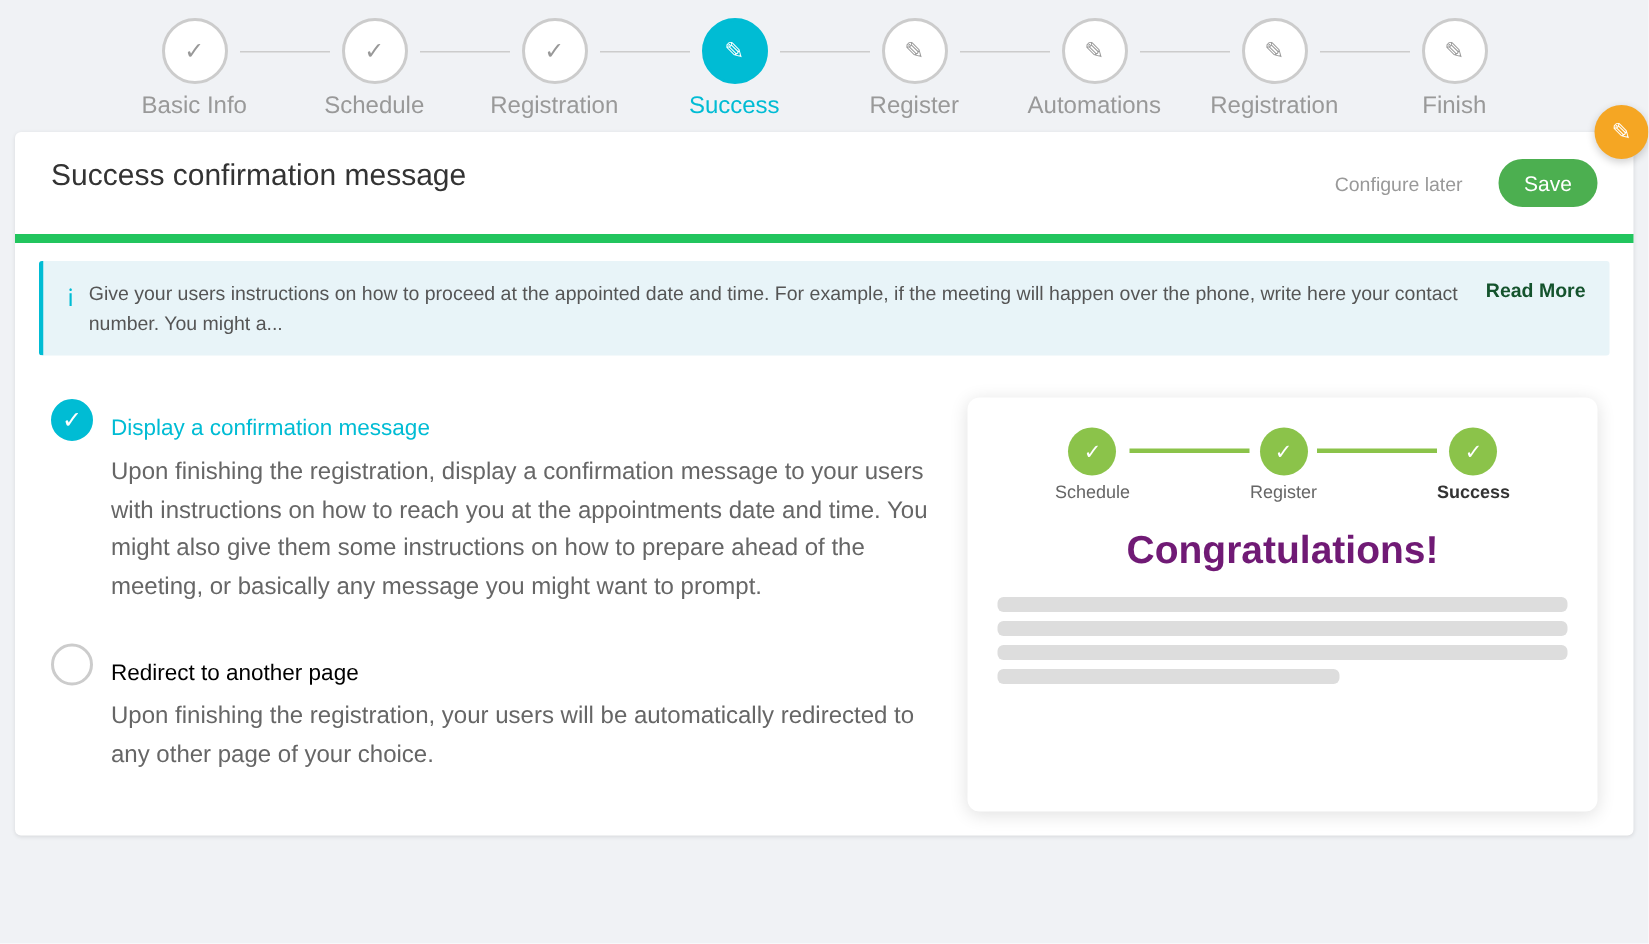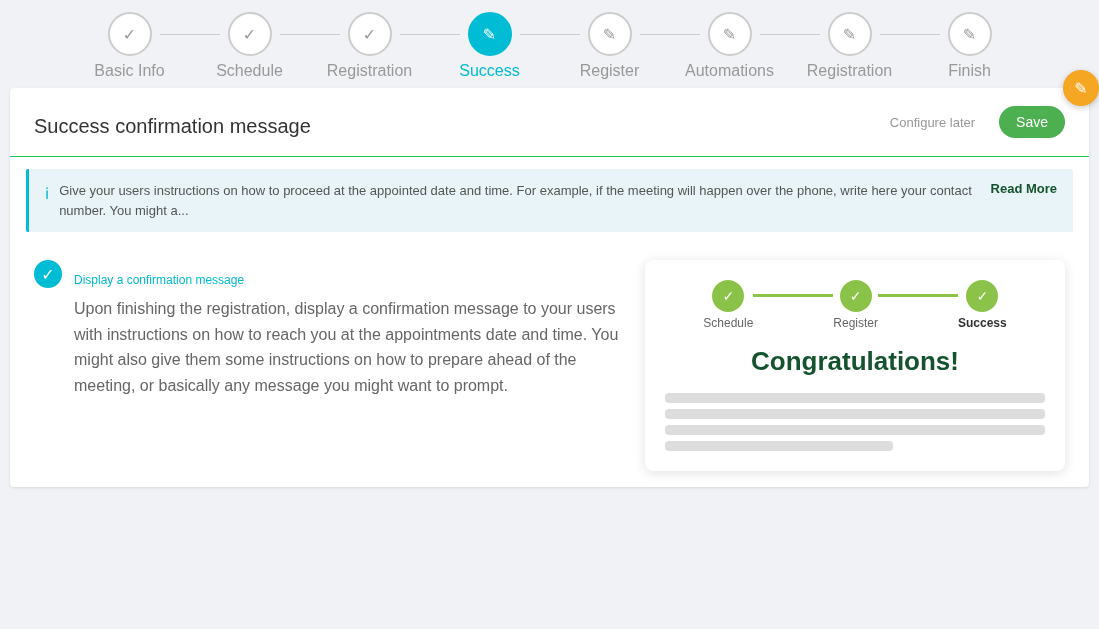--- a/index.html
+++ b/index.html
@@ -74,24 +74,24 @@
       margin: 0 10px;
       background: #fff;
       border-radius: 4px;
       box-shadow: 0 1px 3px rgba(0,0,0,0.1);
       position: relative;
     }
 
     
     .content-header {
       display: flex;
-      align-items: flex-end;
+      align-items: flex-start;
       justify-content: space-between;
       padding: 18px 24px;
-      border-bottom: 1px solid #22c55e;
+      border-bottom: 6px solid #22c55e;
     }
     .content-title {
       font-size: 20px;
       font-weight: 400;
       color: #333;
     }
     .header-actions {
       display: flex;
       align-items: center;
       gap: 24px;
@@ -190,21 +190,21 @@
       justify-content: center;
       flex-shrink: 0;
       cursor: pointer;
     }
     .radio-circle.checked {
       background: #00bcd4;
       border-color: #00bcd4;
       color: #fff;
     }
     .option-title {
-      font-size: 12px;
+      font-size: 15px;
       font-weight: 500;
       margin-top: 12px;
     }
     .option-title.active {
       color: #00bcd4;
     }
     .option-desc {
       font-size: 16px;
       color: #666;
       line-height: 1.6;
@@ -259,21 +259,21 @@
       width: 80px;
       height: 3px;
       background: #8bc34a;
       margin-bottom: 20px;
     }
 
     .congrats-text {
       text-align: center;
       font-size: 26px;
       font-weight: 800;
-      color: #14532d;
+      color: #701a75;
       margin-bottom: 16px;
     }
 
     .placeholder-lines {
       display: flex;
       flex-direction: column;
       gap: 6px;
       margin-top: 8px;
     }
     .placeholder-line {
@@ -345,20 +345,27 @@
   <div class="options-area">
     <div class="options-left">
 
     <div class="option-item">
           <div class="option-header">
             <div class="radio-circle checked">✓</div>
             <span class="option-title active">Display a confirmation message</span>
           </div>
           <div class="option-desc">Upon finishing the registration, display a confirmation message to your users with instructions on how to reach you at the appointments date and time. You might also give them some instructions on how to prepare ahead of the meeting, or basically any message you might want to prompt.</div>
         </div>
+        <div class="option-item">
+          <div class="option-header">
+            <div class="radio-circle"></div>
+            <span class="option-title">Redirect to another page</span>
+          </div>
+          <div class="option-desc">Upon finishing the registration, your users will be automatically redirected to any other page of your choice.</div>
+        </div>
       </div>
     <div class="preview-card">
       <div class="preview-steps">
 
       <div class="preview-step-wrap">
             <div class="preview-step-circle">✓</div>
             <div class="preview-step-label">Schedule</div>
           </div>
           <div class="preview-connector"></div>
           <div class="preview-step-wrap">

